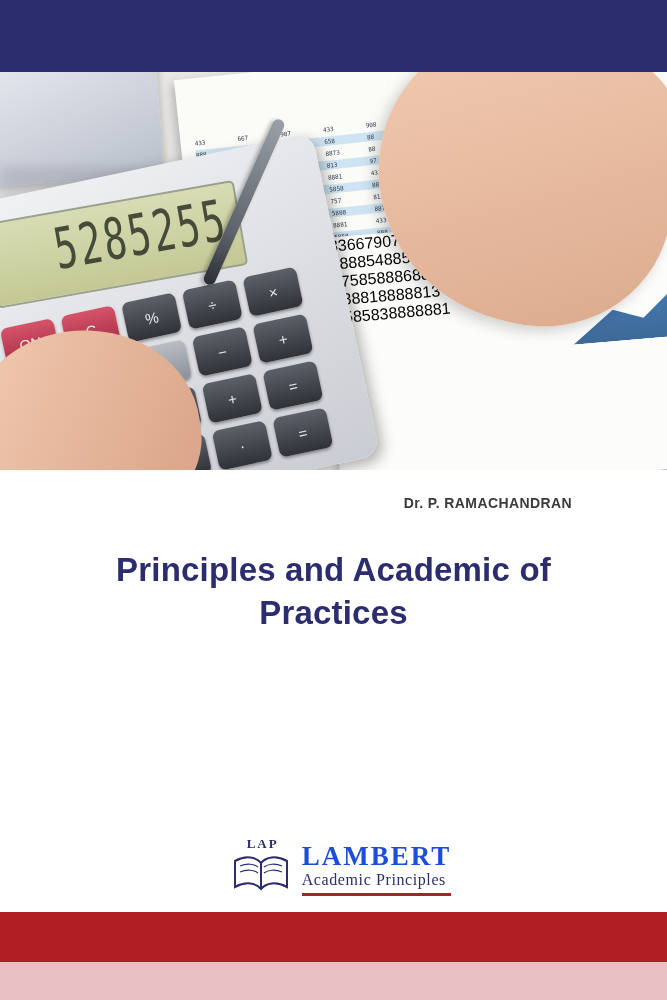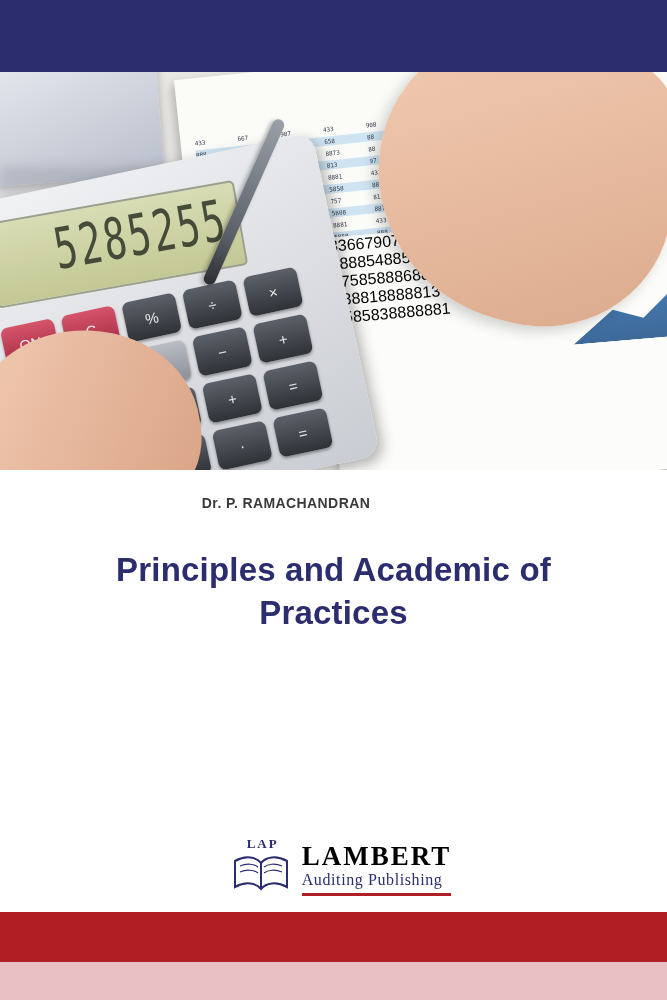--- a/index.html
+++ b/index.html
@@ -177,21 +177,21 @@
     width: 230px; height: 200px;
     background: linear-gradient(120deg,#f2cbb2,#d8a184);
     border-radius: 50% 55% 45% 50%;
     transform: rotate(-8deg);
   }
   
   .authors {
     position: absolute;
     left: 0; top: 492px;
     width: 572px;
-    text-align: center;
+    text-align: right;
   }
   .author {
     font-size: 14px;
     font-weight: bold;
     color: #3a3a3a;
     letter-spacing: 0.4px;
     line-height: 22px;
   }
   .title {
     position: absolute;
@@ -226,21 +226,21 @@
     color: #2b2d6e;
     font-weight: bold;
   }
   .book-svg { display: block; margin-top: 1px; }
   .logo-text { padding-top: 6px; }
   .logo-lambert {
     font-family: "Liberation Serif", serif;
     font-size: 27px;
     font-weight: bold;
     letter-spacing: 2px;
-    color: #000000;
+    color: #1d4ed8;
     line-height: 28px;
   }
   .logo-academic {
     font-family: "Liberation Serif", serif;
     font-size: 16px;
     color: #2b2d6e;
     letter-spacing: 0.6px;
     line-height: 20px;
   }
   .logo-rule {
@@ -429,21 +429,21 @@
           <path d="M3 8 C14 2, 24 4, 29 10 C34 4, 44 2, 55 8 L55 34 C44 28, 34 30, 29 36 C24 30, 14 28, 3 34 Z" fill="#ffffff" stroke="#2b2d6e" stroke-width="2"></path>
           <path d="M29 10 L29 36" stroke="#2b2d6e" stroke-width="2"></path>
           <path d="M8 13 C15 10, 22 11, 26 14" stroke="#2b2d6e" stroke-width="1.2" fill="none"></path>
           <path d="M8 19 C15 16, 22 17, 26 20" stroke="#2b2d6e" stroke-width="1.2" fill="none"></path>
           <path d="M32 14 C36 11, 43 10, 50 13" stroke="#2b2d6e" stroke-width="1.2" fill="none"></path>
           <path d="M32 20 C36 17, 43 16, 50 19" stroke="#2b2d6e" stroke-width="1.2" fill="none"></path>
         </svg>
       </div>
       <div class="logo-text">
         <div class="logo-lambert">LAMBERT</div>
-        <div class="logo-academic">Auditing Publishing</div>
+        <div class="logo-academic">Academic Principles</div>
         <div class="logo-rule"></div>
       </div>
     </div>
   </div>
 
   <div class="band-red"></div>
   <div class="band-pink"></div>
 
 </div>
 

